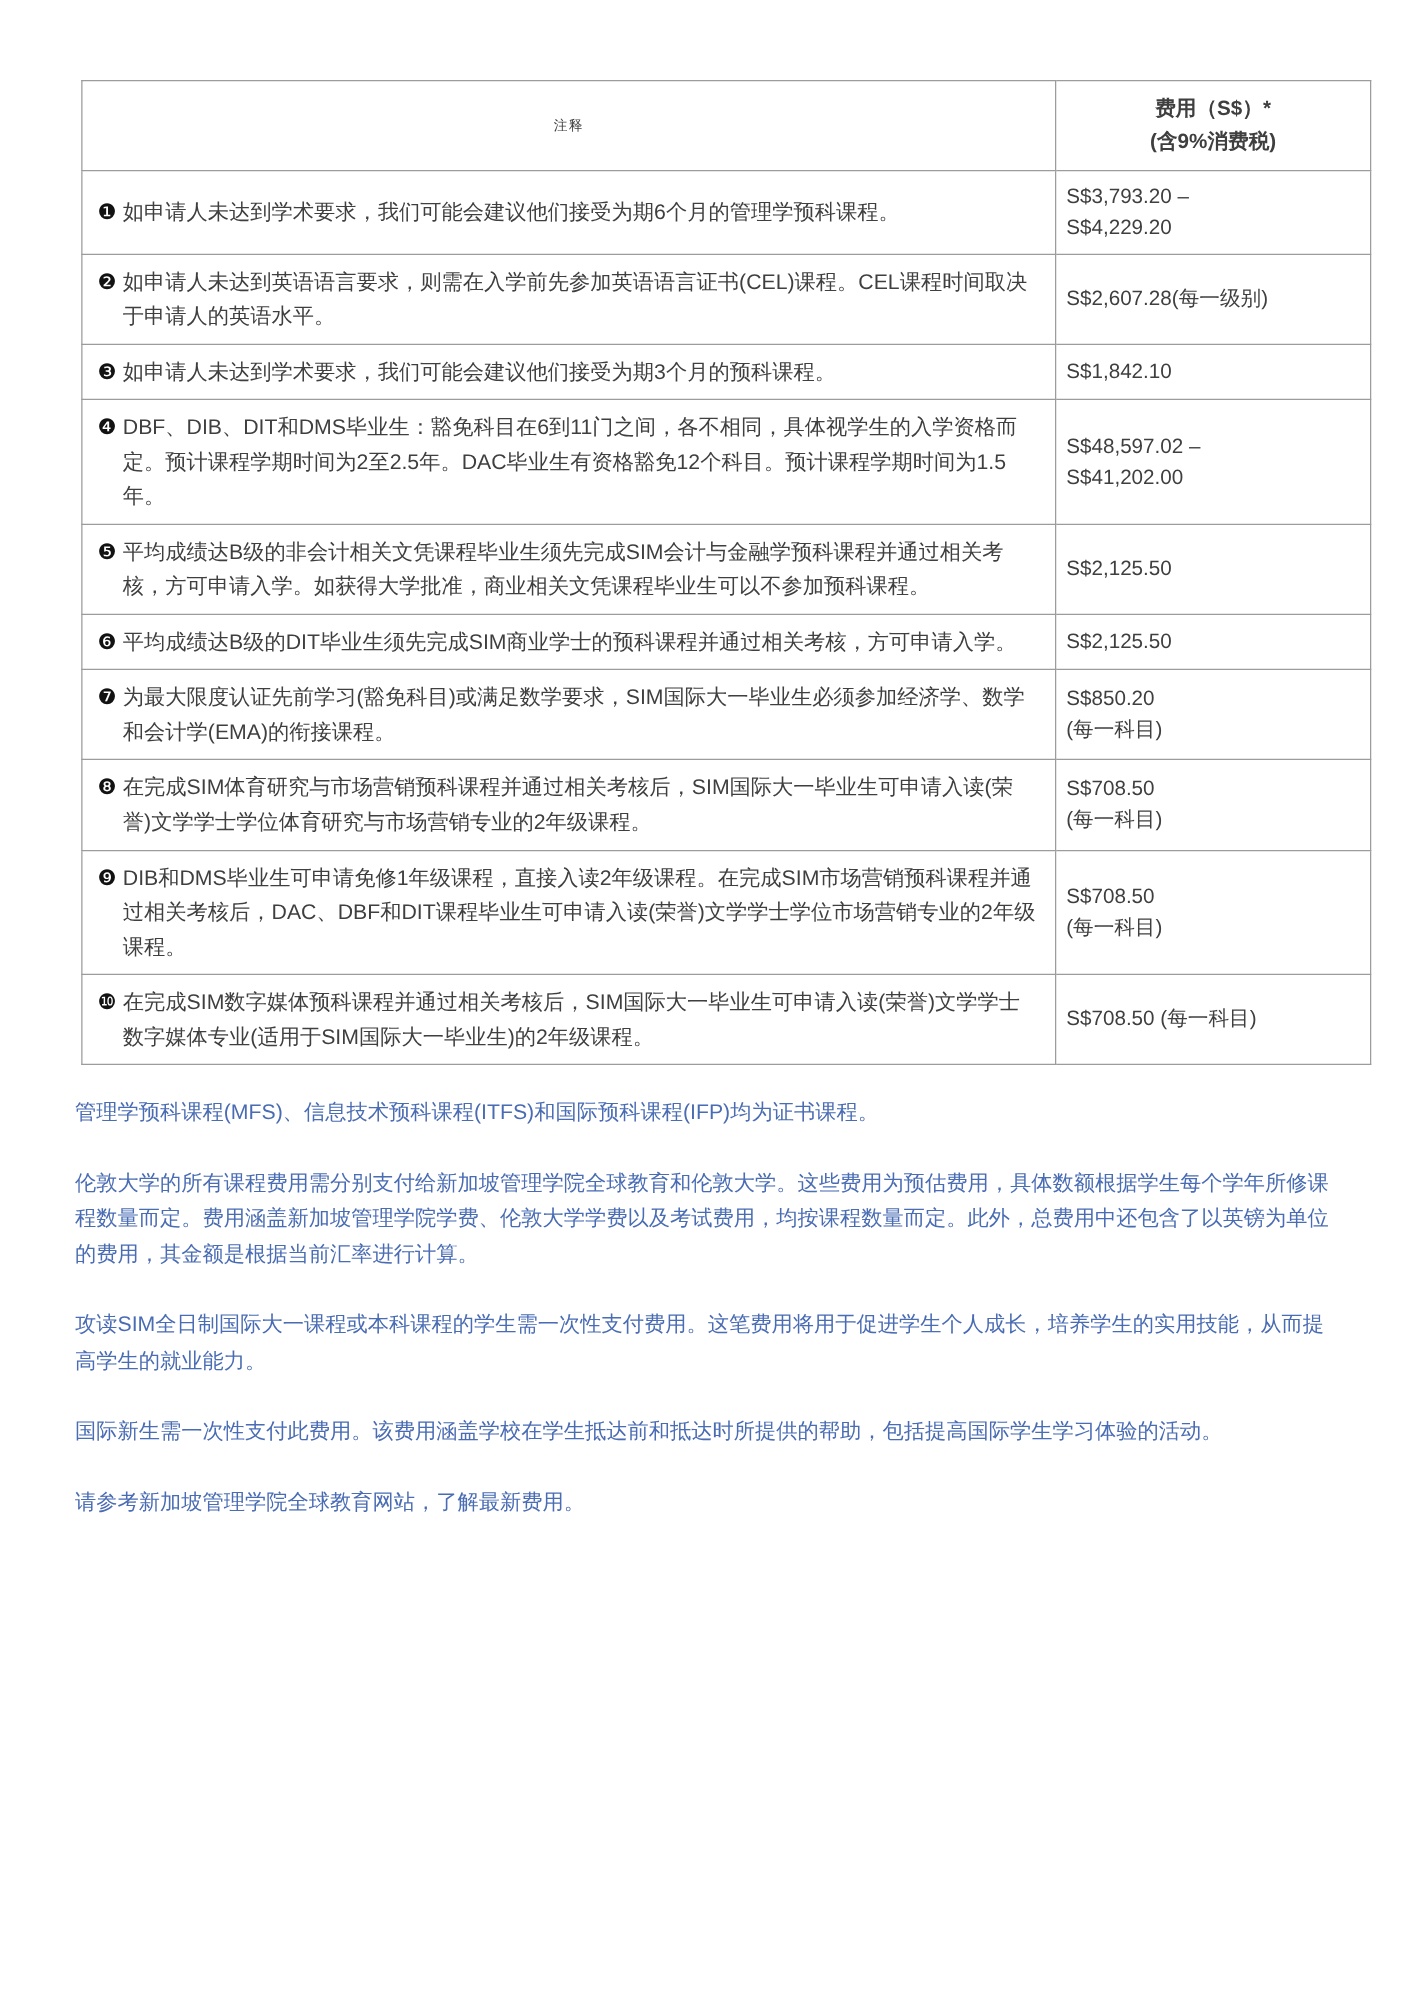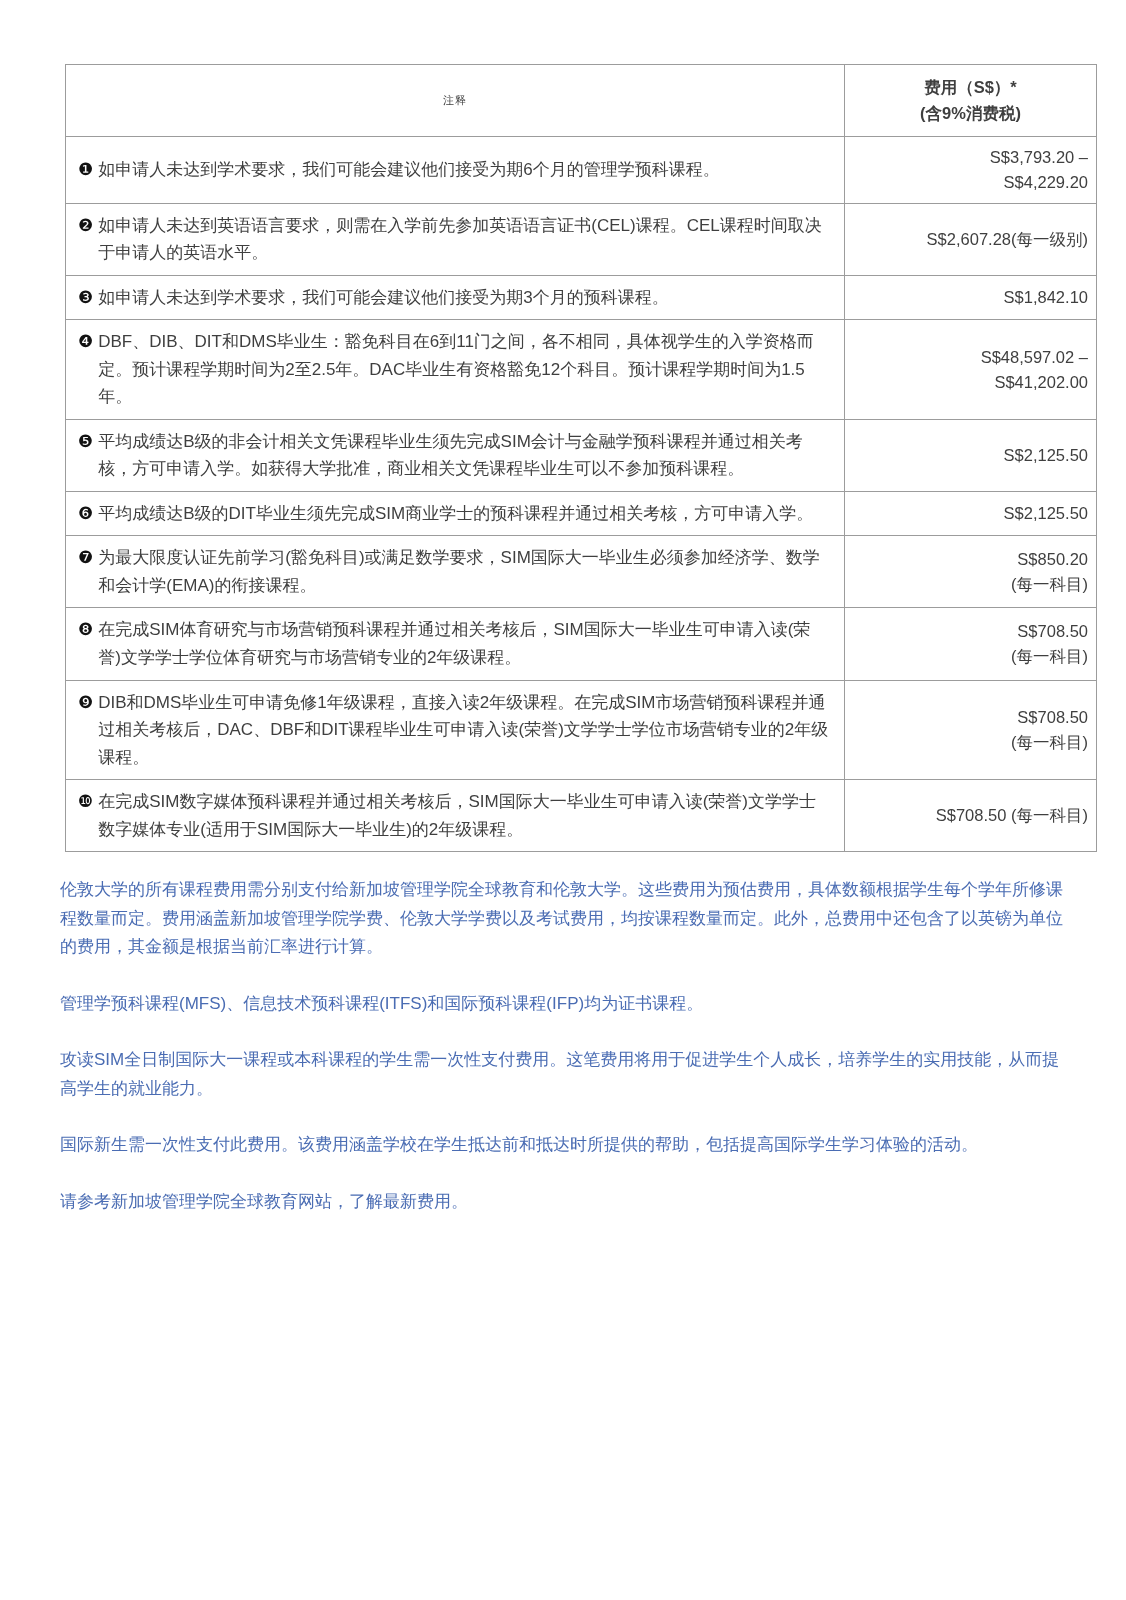--- a/index.html
+++ b/index.html
@@ -56,21 +56,21 @@
   }
   .bullet {
     flex: 0 0 auto;
     font-size: 17px;
     line-height: 1.62;
     color: #121212;
     margin-right: 5px;
   }
   .note-text { flex: 1 1 auto; }
   td.fee-cell {
-    text-align: right;
+    text-align: left;
     font-size: 16.5px;
     line-height: 1.5;
     padding: 8px 8px;
   }
   td.fee-cell span { display: block; }
   .notes-section {
     margin-top: 24px;
     color: #4a6cb3;
     font-size: 17px;
     line-height: 1.68;
@@ -218,23 +218,23 @@
         </div>
       </td>
       <td class="fee-cell">
             <span>S$708.50 (每一科目)</span>
           </td>
     </tr>
   </tbody>
   </table>
 
   <div class="notes-section">
+    <p>管理学预科课程(MFS)、信息技术预科课程(ITFS)和国际预科课程(IFP)均为证书课程。</p>
+
     <p>伦敦大学的所有课程费用需分别支付给新加坡管理学院全球教育和伦敦大学。这些费用为预估费用，具体数额根据学生每个学年所修课程数量而定。费用涵盖新加坡管理学院学费、伦敦大学学费以及考试费用，均按课程数量而定。此外，总费用中还包含了以英镑为单位的费用，其金额是根据当前汇率进行计算。</p>
-
-    <p>管理学预科课程(MFS)、信息技术预科课程(ITFS)和国际预科课程(IFP)均为证书课程。</p>
 
 
     <p>攻读SIM全日制国际大一课程或本科课程的学生需一次性支付费用。这笔费用将用于促进学生个人成长，培养学生的实用技能，从而提高学生的就业能力。</p>
 
     <div class="block">
       <span class="line">国际新生需一次性支付此费用。该费用涵盖学校在学生抵达前和抵达时所提供的帮助，包括提高国际学生学习体验的活动。</span>
     </div>
 
     <p>请参考新加坡管理学院全球教育网站，了解最新费用。</p>
   </div>

